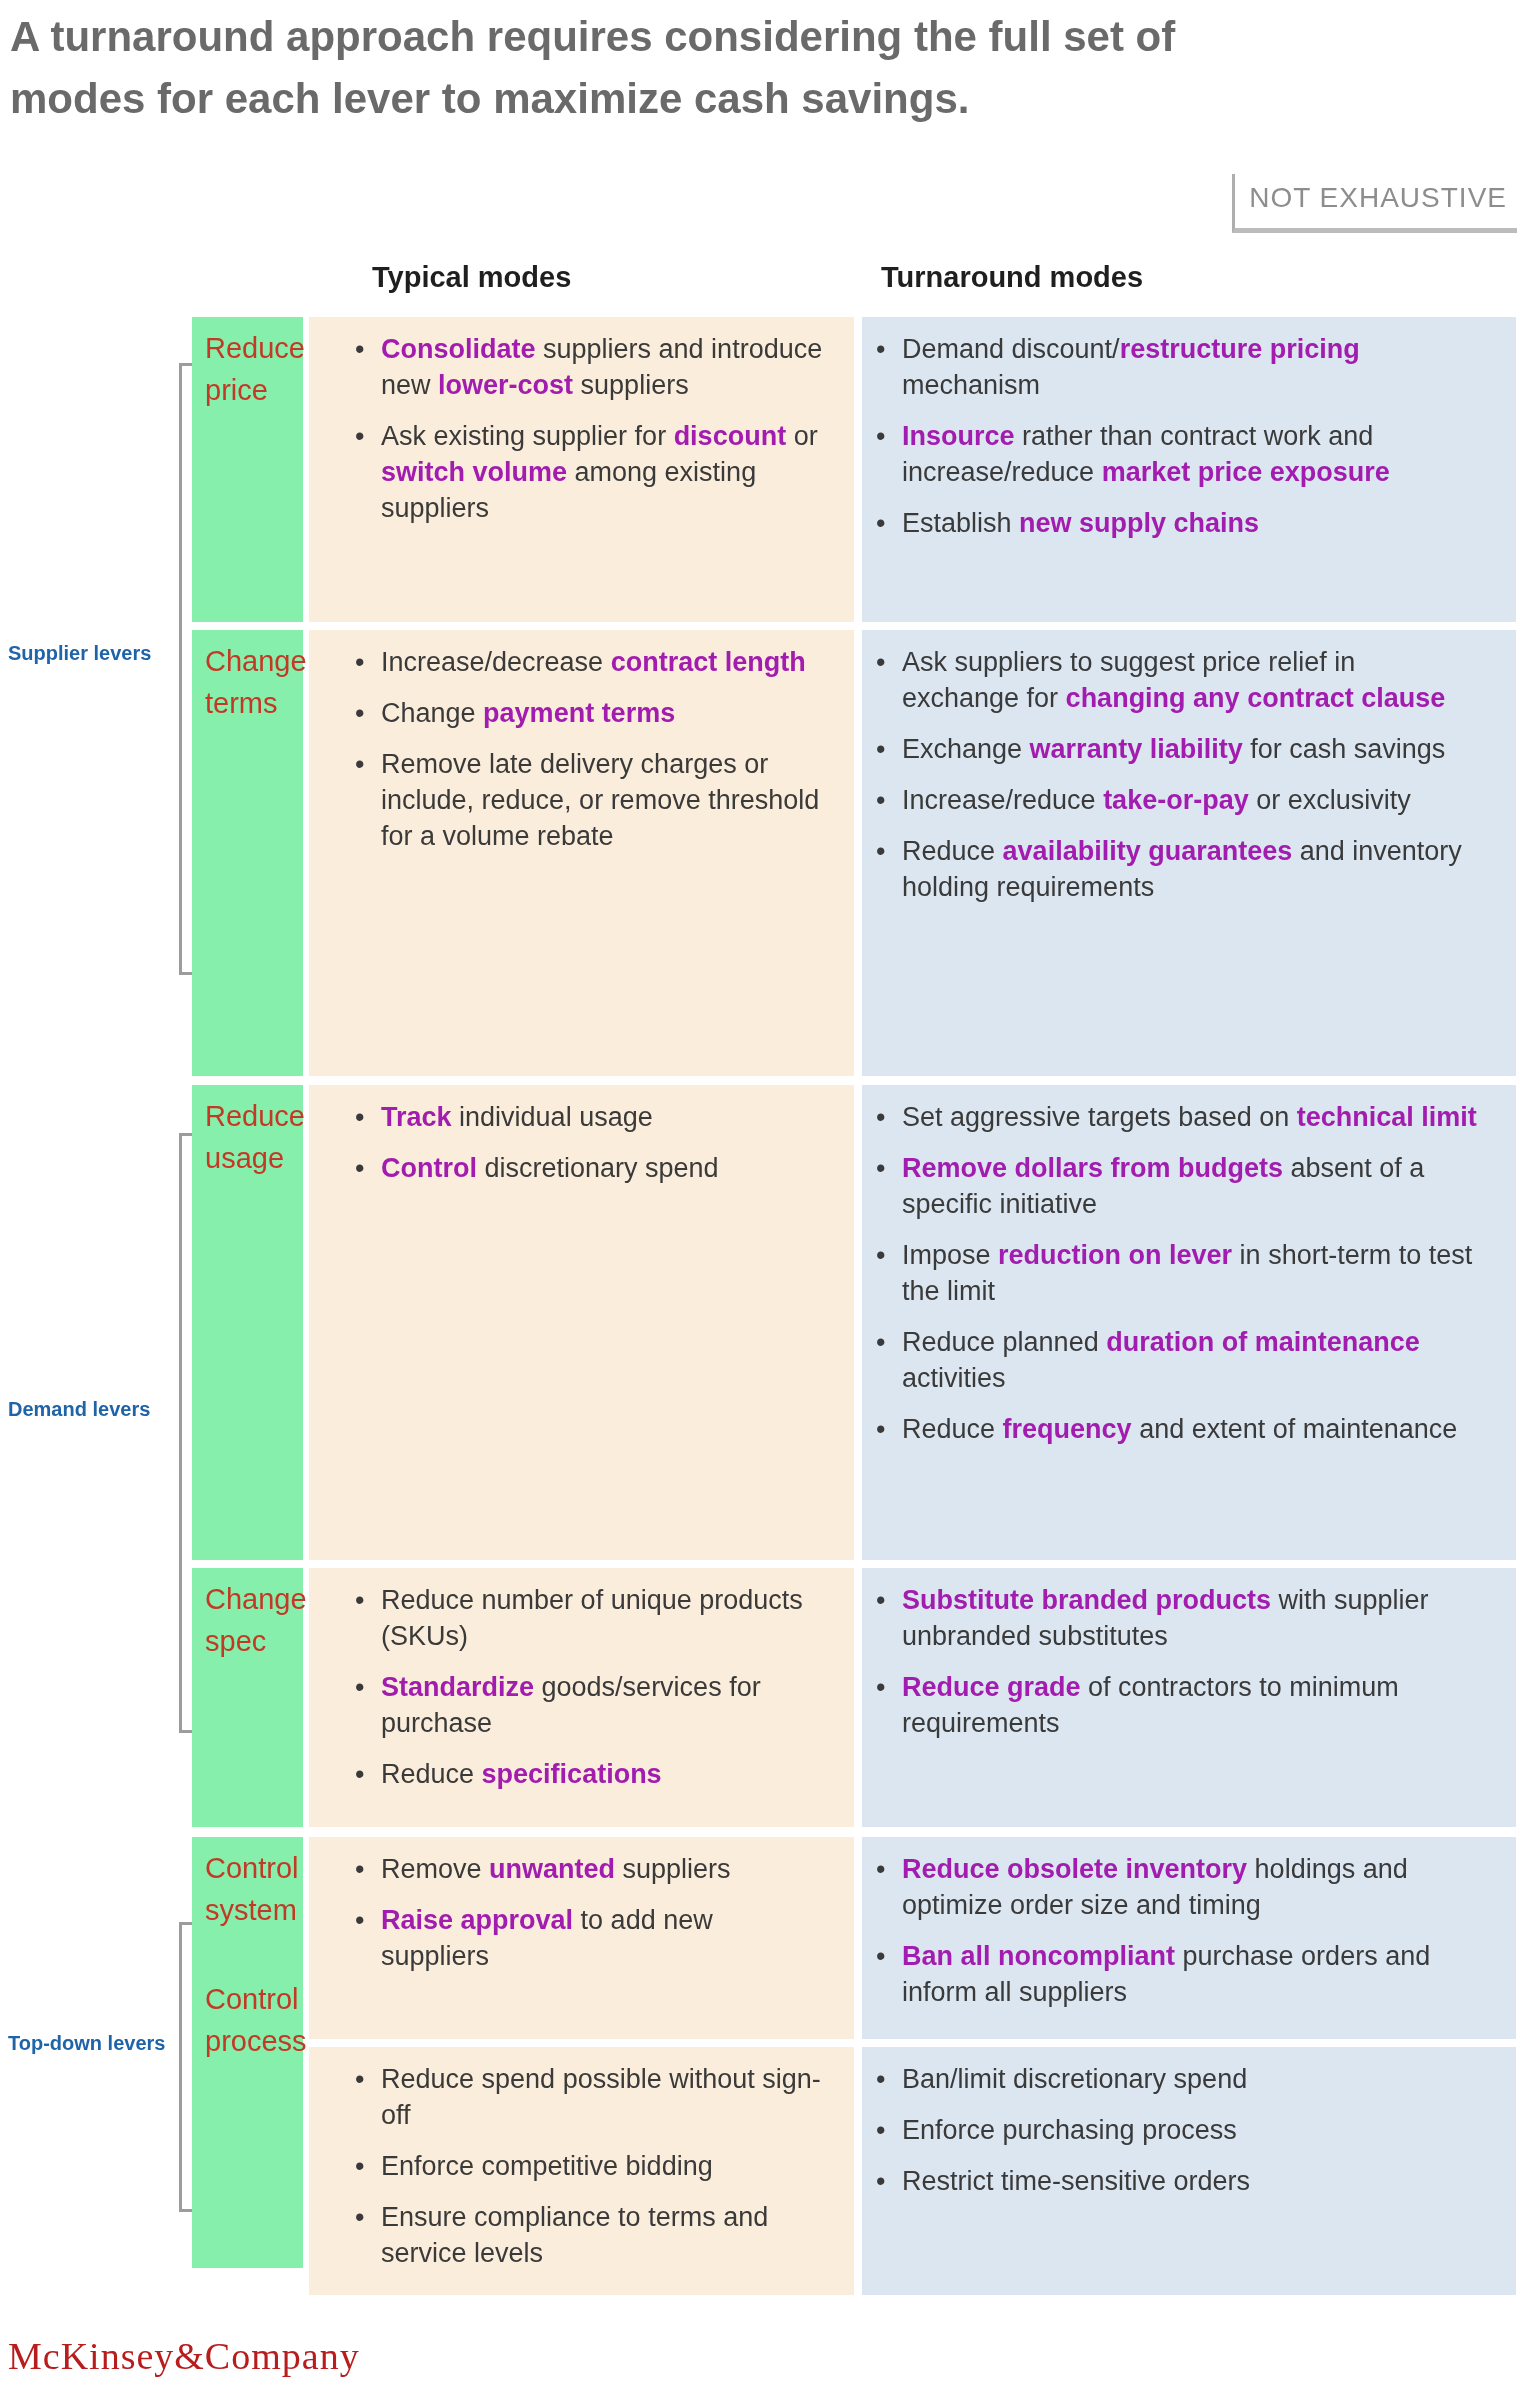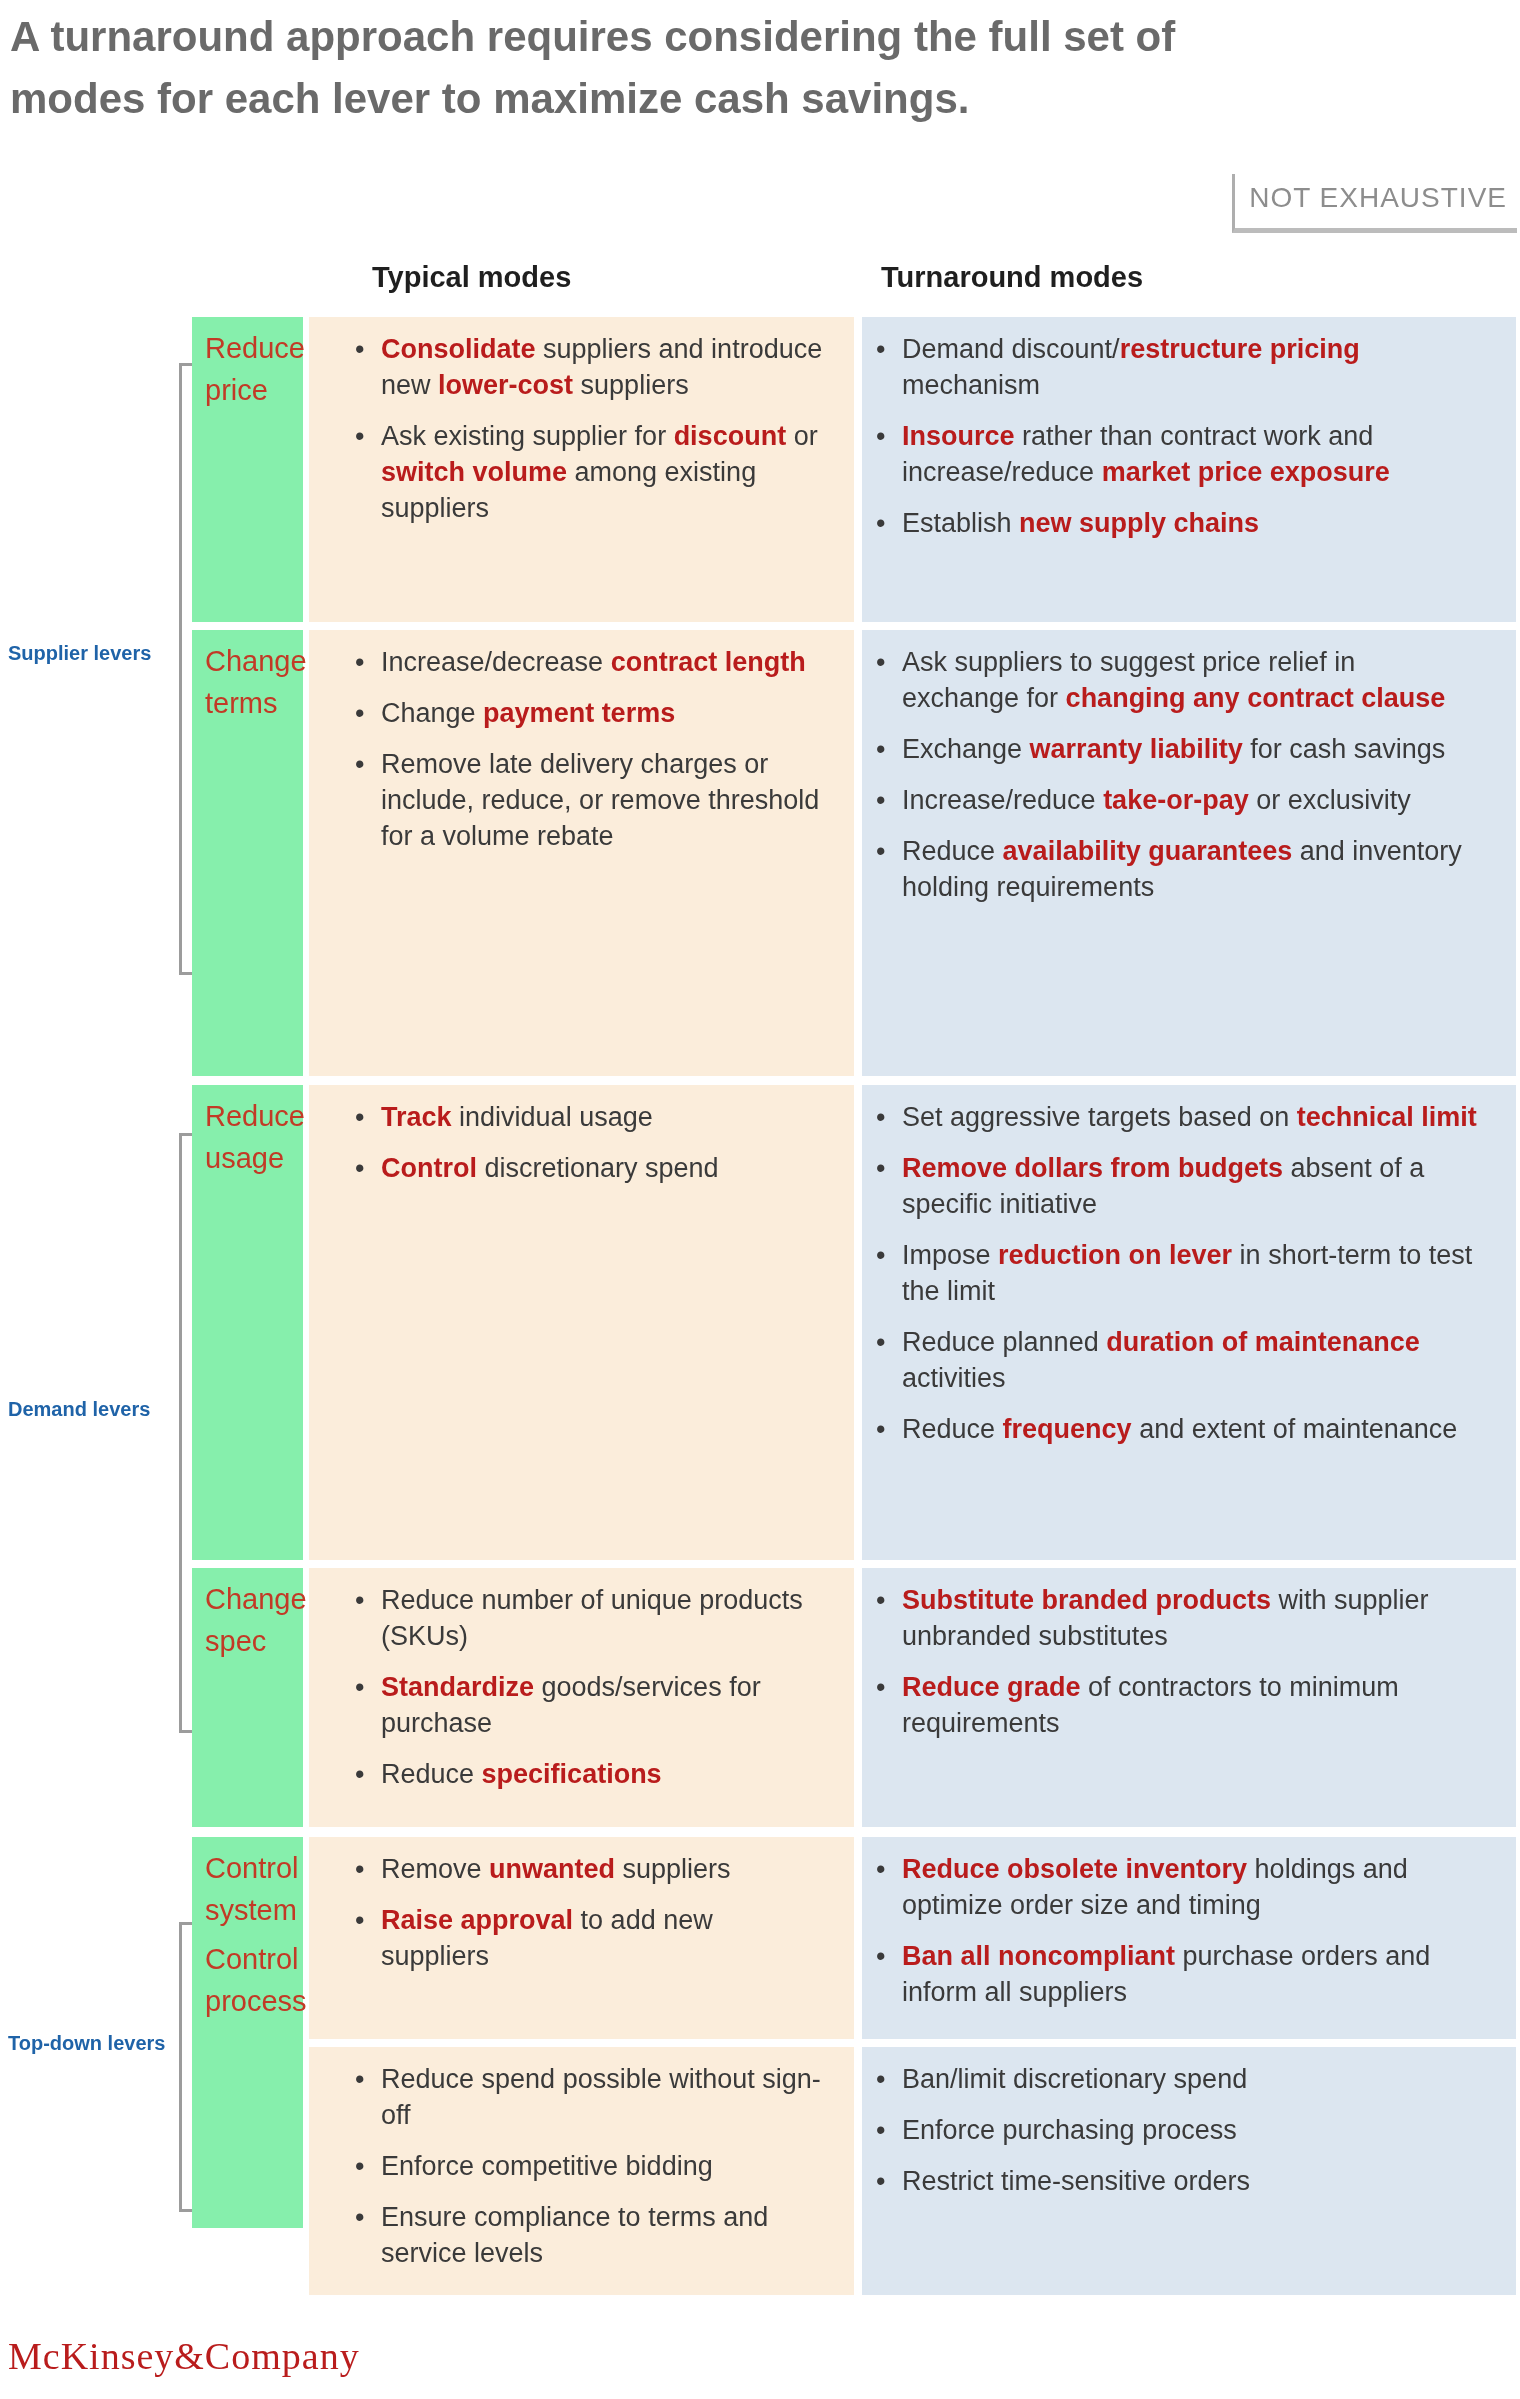--- a/index.html
+++ b/index.html
@@ -20,21 +20,21 @@
           font-size:20px;line-height:38px;font-weight:700;color:#1f63a8;}
   .lever{position:absolute;left:192px;width:111px;background:#86efac;
          color:#c23a26;font-size:29px;line-height:42px;font-weight:400;
          padding:10px 8px 0 13px;box-sizing:border-box;}
   .cell{position:absolute;box-sizing:border-box;color:#3a3a3a;font-size:27px;line-height:36px;}
   .typ{left:309px;width:545px;background:#fbeddb;padding:14px 28px 0 46px;}
   .turn{left:862px;width:654px;background:#dce6f0;padding:14px 38px 0 14px;}
   .bullet{display:flex;margin-bottom:15px;}
   .dot{flex:none;width:16px;margin-right:10px;}
   .bt{flex:1;}
-  .bt b{font-weight:700;color:#b91c1c;text-align:right;}
+  .bt b{font-weight:700;color:#a21caf;text-align:right;}
   .footer{position:absolute;left:8px;top:2334px;
           font-family:Liberation Serif, serif;font-size:38px;color:#b91c1c;letter-spacing:1px;}
 </style>
 </head>
 <body>
 
 <div class="page">
 
   <div class="title">A turnaround approach requires considering the full set of modes for each lever to maximize cash savings.</div>
 
@@ -205,21 +205,21 @@
     <span class="dot">•</span>
     <span class="bt"><b>Reduce obsolete inventory</b> holdings and optimize order size and timing</span>
   </div>
 
   <div class="bullet">
     <span class="dot">•</span>
     <span class="bt"><b>Ban all noncompliant</b> purchase orders and inform all suppliers</span>
   </div>
 </div>
 
-  <div class="lever" style="top:1928px;height:300px">Control process</div>
+  <div class="lever" style="top:1968px;height:300px">Control process</div>
   <div class="cell typ" style="top:2047px;height:248px">
   <div class="bullet">
     <span class="dot">•</span>
     <span class="bt">Reduce spend possible without sign-off</span>
   </div>
 
   <div class="bullet">
     <span class="dot">•</span>
     <span class="bt">Enforce competitive bidding</span>
   </div>

